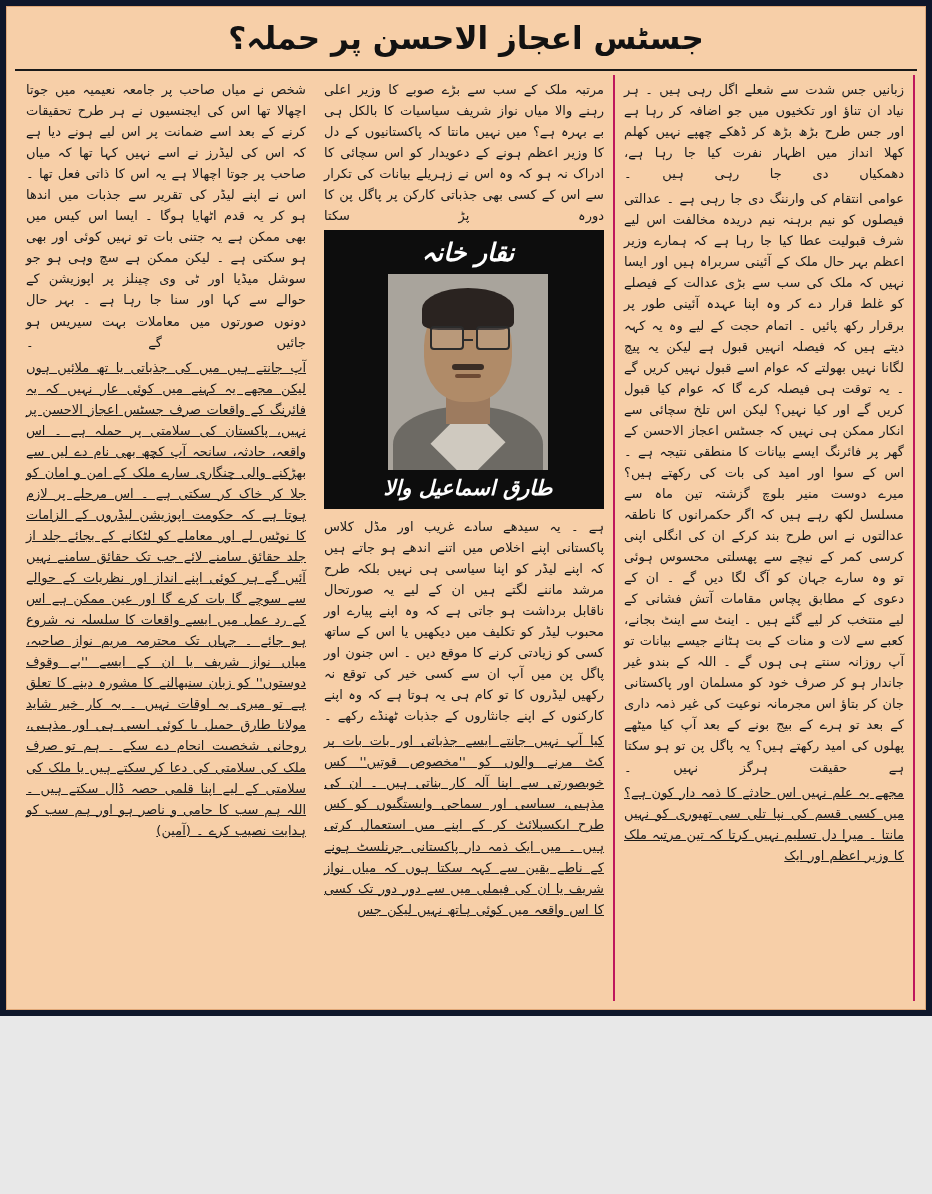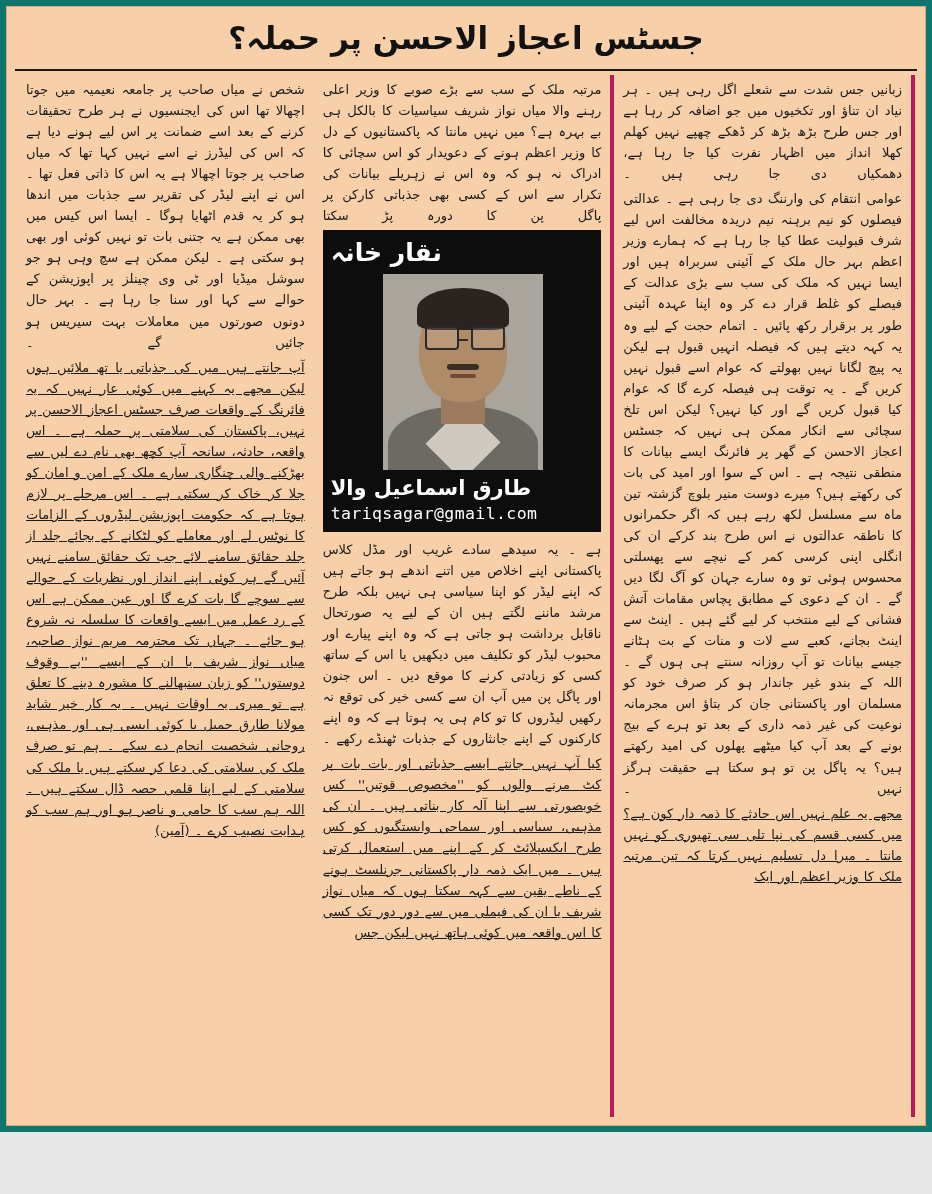--- a/index.html
+++ b/index.html
@@ -6,22 +6,22 @@
     margin: 0;
     padding: 0;
     background: #e8e8e8;
   }
   body {
     font-family: "DejaVu Sans", sans-serif;
   }
   .page {
     position: relative;
     width: 932px;
-    height: 1132px;
-    background: #0f766e;
+    height: 1016px;
+    background: #0f172a;
     overflow: hidden;
     box-sizing: border-box;
   }
   .page-inner {
     position: absolute;
     left: 6px;
     top: 6px;
     right: 6px;
     bottom: 6px;
     background: #f7cfa8;
@@ -69,21 +69,21 @@
     gap: 0px;
   }
   .col {
     position: relative;
     flex: 1 1 0;
     padding: 4px 9px 0 9px;
     box-sizing: border-box;
     direction: rtl;
   }
   .col + .col {
-    border-right: 4px solid #be185d;
+    border-right: 2px solid #be185d;
   }
   .col p {
     margin: 0 0 4px 0;
     direction: rtl;
     unicode-bidi: bidi-override;
     text-align: justify;
     text-align-last: justify;
     font-family: "DejaVu Sans", sans-serif;
     font-size: 13px;
     line-height: 1.62;
@@ -92,24 +92,25 @@
   }
   .col p.last {
     text-align-last: right;
     text-decoration: underline;
   }
   
   .author-box {
     width: 100%;
     margin: 2px 0 7px 0;
     background: #0d0d0d;
-    padding: 5px 6px 7px 8px;
-    box-sizing: border-box;
-    text-align: left;
-    direction: rtl;
+    padding: 5px 6px 7px 14px;
+    box-sizing: border-box;
+    text-align: center;
+    direction: rtl;
+    font-style: italic;
   }
   .author-kicker {
     color: #ffffff;
     font-family: "DejaVu Sans", sans-serif;
     font-size: 25px;
     font-weight: bold;
     direction: rtl;
     unicode-bidi: bidi-override;
     line-height: 1.3;
     padding: 2px 0 4px 0;
@@ -267,21 +268,20 @@
             <div class="ph-neck"></div>
             <div class="ph-head"></div>
             <div class="ph-hair"></div>
             <div class="ph-glass-l"></div>
             <div class="ph-glass-r"></div>
             <div class="ph-bridge"></div>
             <div class="ph-mous"></div>
             <div class="ph-mouth"></div>
           </div>
           <div class="author-name">طارق اسماعیل والا</div>
-          <div class="author-email">tariqsagar@gmail.com</div>
         </div>
 
         <p>ہے ۔ یہ سیدھے سادے غریب اور مڈل کلاس پاکستانی اپنے اخلاص میں اتنے اندھے ہو جاتے ہیں کہ اپنے لیڈر کو اپنا سیاسی ہی نہیں بلکہ طرح مرشد ماننے لگتے ہیں ان کے لیے یہ صورتحال ناقابل برداشت ہو جاتی ہے کہ وہ اپنے پیارے اور محبوب لیڈر کو تکلیف میں دیکھیں یا اس کے ساتھ کسی کو زیادتی کرنے کا موقع دیں ۔ اس جنون اور پاگل پن میں آپ ان سے کسی خیر کی توقع نہ رکھیں لیڈروں کا تو کام ہی یہ ہوتا ہے کہ وہ اپنے کارکنوں کے اپنے جانثاروں کے جذبات ٹھنڈے رکھے ۔</p>
         <p class="last">کیا آپ نہیں جانتے ایسے جذباتی اور بات بات پر کٹ مرنے والوں کو ''مخصوص قوتیں'' کس خوبصورتی سے اپنا آلہ کار بناتی ہیں ۔ ان کی مذہبی، سیاسی اور سماجی وابستگیوں کو کس طرح ایکسپلائٹ کر کے اپنے میں استعمال کرتی ہیں ۔ میں ایک ذمہ دار پاکستانی جرنلسٹ ہونے کے ناطے یقین سے کہہ سکتا ہوں کہ میاں نواز شریف یا ان کی فیملی میں سے دور دور تک کسی کا اس واقعہ میں کوئی ہاتھ نہیں لیکن جس</p>
       </div>
 
       <div class="col">
         <p>زبانیں جس شدت سے شعلے اگل رہی ہیں ۔ ہر نیاد ان تناؤ اور تکخیوں میں جو اضافہ کر رہا ہے اور جس طرح بڑھ بڑھ کر ڈھکے چھپے نہیں کھلم کھلا انداز میں اظہار نفرت کیا جا رہا ہے، دھمکیاں دی جا رہی ہیں ۔</p>
         <p>عوامی انتقام کی وارننگ دی جا رہی ہے ۔ عدالتی فیصلوں کو نیم برہنہ نیم دریدہ مخالفت اس لیے شرف قبولیت عطا کیا جا رہا ہے کہ ہمارے وزیر اعظم بہر حال ملک کے آئینی سربراہ ہیں اور ایسا نہیں کہ ملک کی سب سے بڑی عدالت کے فیصلے کو غلط قرار دے کر وہ اپنا عہدہ آئینی طور پر برقرار رکھ پائیں ۔ اتمام حجت کے لیے وہ یہ کہہ دیتے ہیں کہ فیصلہ انہیں قبول ہے لیکن یہ پیچ لگانا نہیں بھولتے کہ عوام اسے قبول نہیں کریں گے ۔ یہ توقت ہی فیصلہ کرے گا کہ عوام کیا قبول کریں گے اور کیا نہیں؟ لیکن اس تلخ سچائی سے انکار ممکن ہی نہیں کہ جسٹس اعجاز الاحسن کے گھر پر فائرنگ ایسے بیانات کا منطقی نتیجہ ہے ۔ اس کے سوا اور امید کی بات کی رکھتے ہیں؟ میرے دوست منیر بلوچ گزشتہ تین ماہ سے مسلسل لکھ رہے ہیں کہ اگر حکمرانوں کا ناطقہ عدالتوں نے اس طرح بند کرکے ان کی انگلی اپنی کرسی کمر کے نیچے سے پھسلتی محسوس ہوئی تو وہ سارے جہان کو آگ لگا دیں گے ۔ ان کے دعوی کے مطابق پچاس مقامات آتش فشانی کے لیے منتخب کر لیے گئے ہیں ۔ اینٹ سے اینٹ بجانے، کعبے سے لات و منات کے بت ہٹانے جیسے بیانات تو آپ روزانہ سنتے ہی ہوں گے ۔ اللہ کے بندو غیر جاندار ہو کر صرف خود کو مسلمان اور پاکستانی جان کر بتاؤ اس مجرمانہ نوعیت کی غیر ذمہ داری کے بعد تو ہرے کے بیج بونے کے بعد آپ کیا میٹھے پھلوں کی امید رکھتے ہیں؟ یہ پاگل پن تو ہو سکتا ہے حقیقت ہرگز نہیں ۔</p>
         <p class="last">مجھے یہ علم نہیں اس حادثے کا ذمہ دار کون ہے؟ میں کسی قسم کی نپا تلی سی تھیوری کو نہیں مانتا ۔ میرا دل تسلیم نہیں کرتا کہ تین مرتبہ ملک کا وزیر اعظم اور ایک</p>

